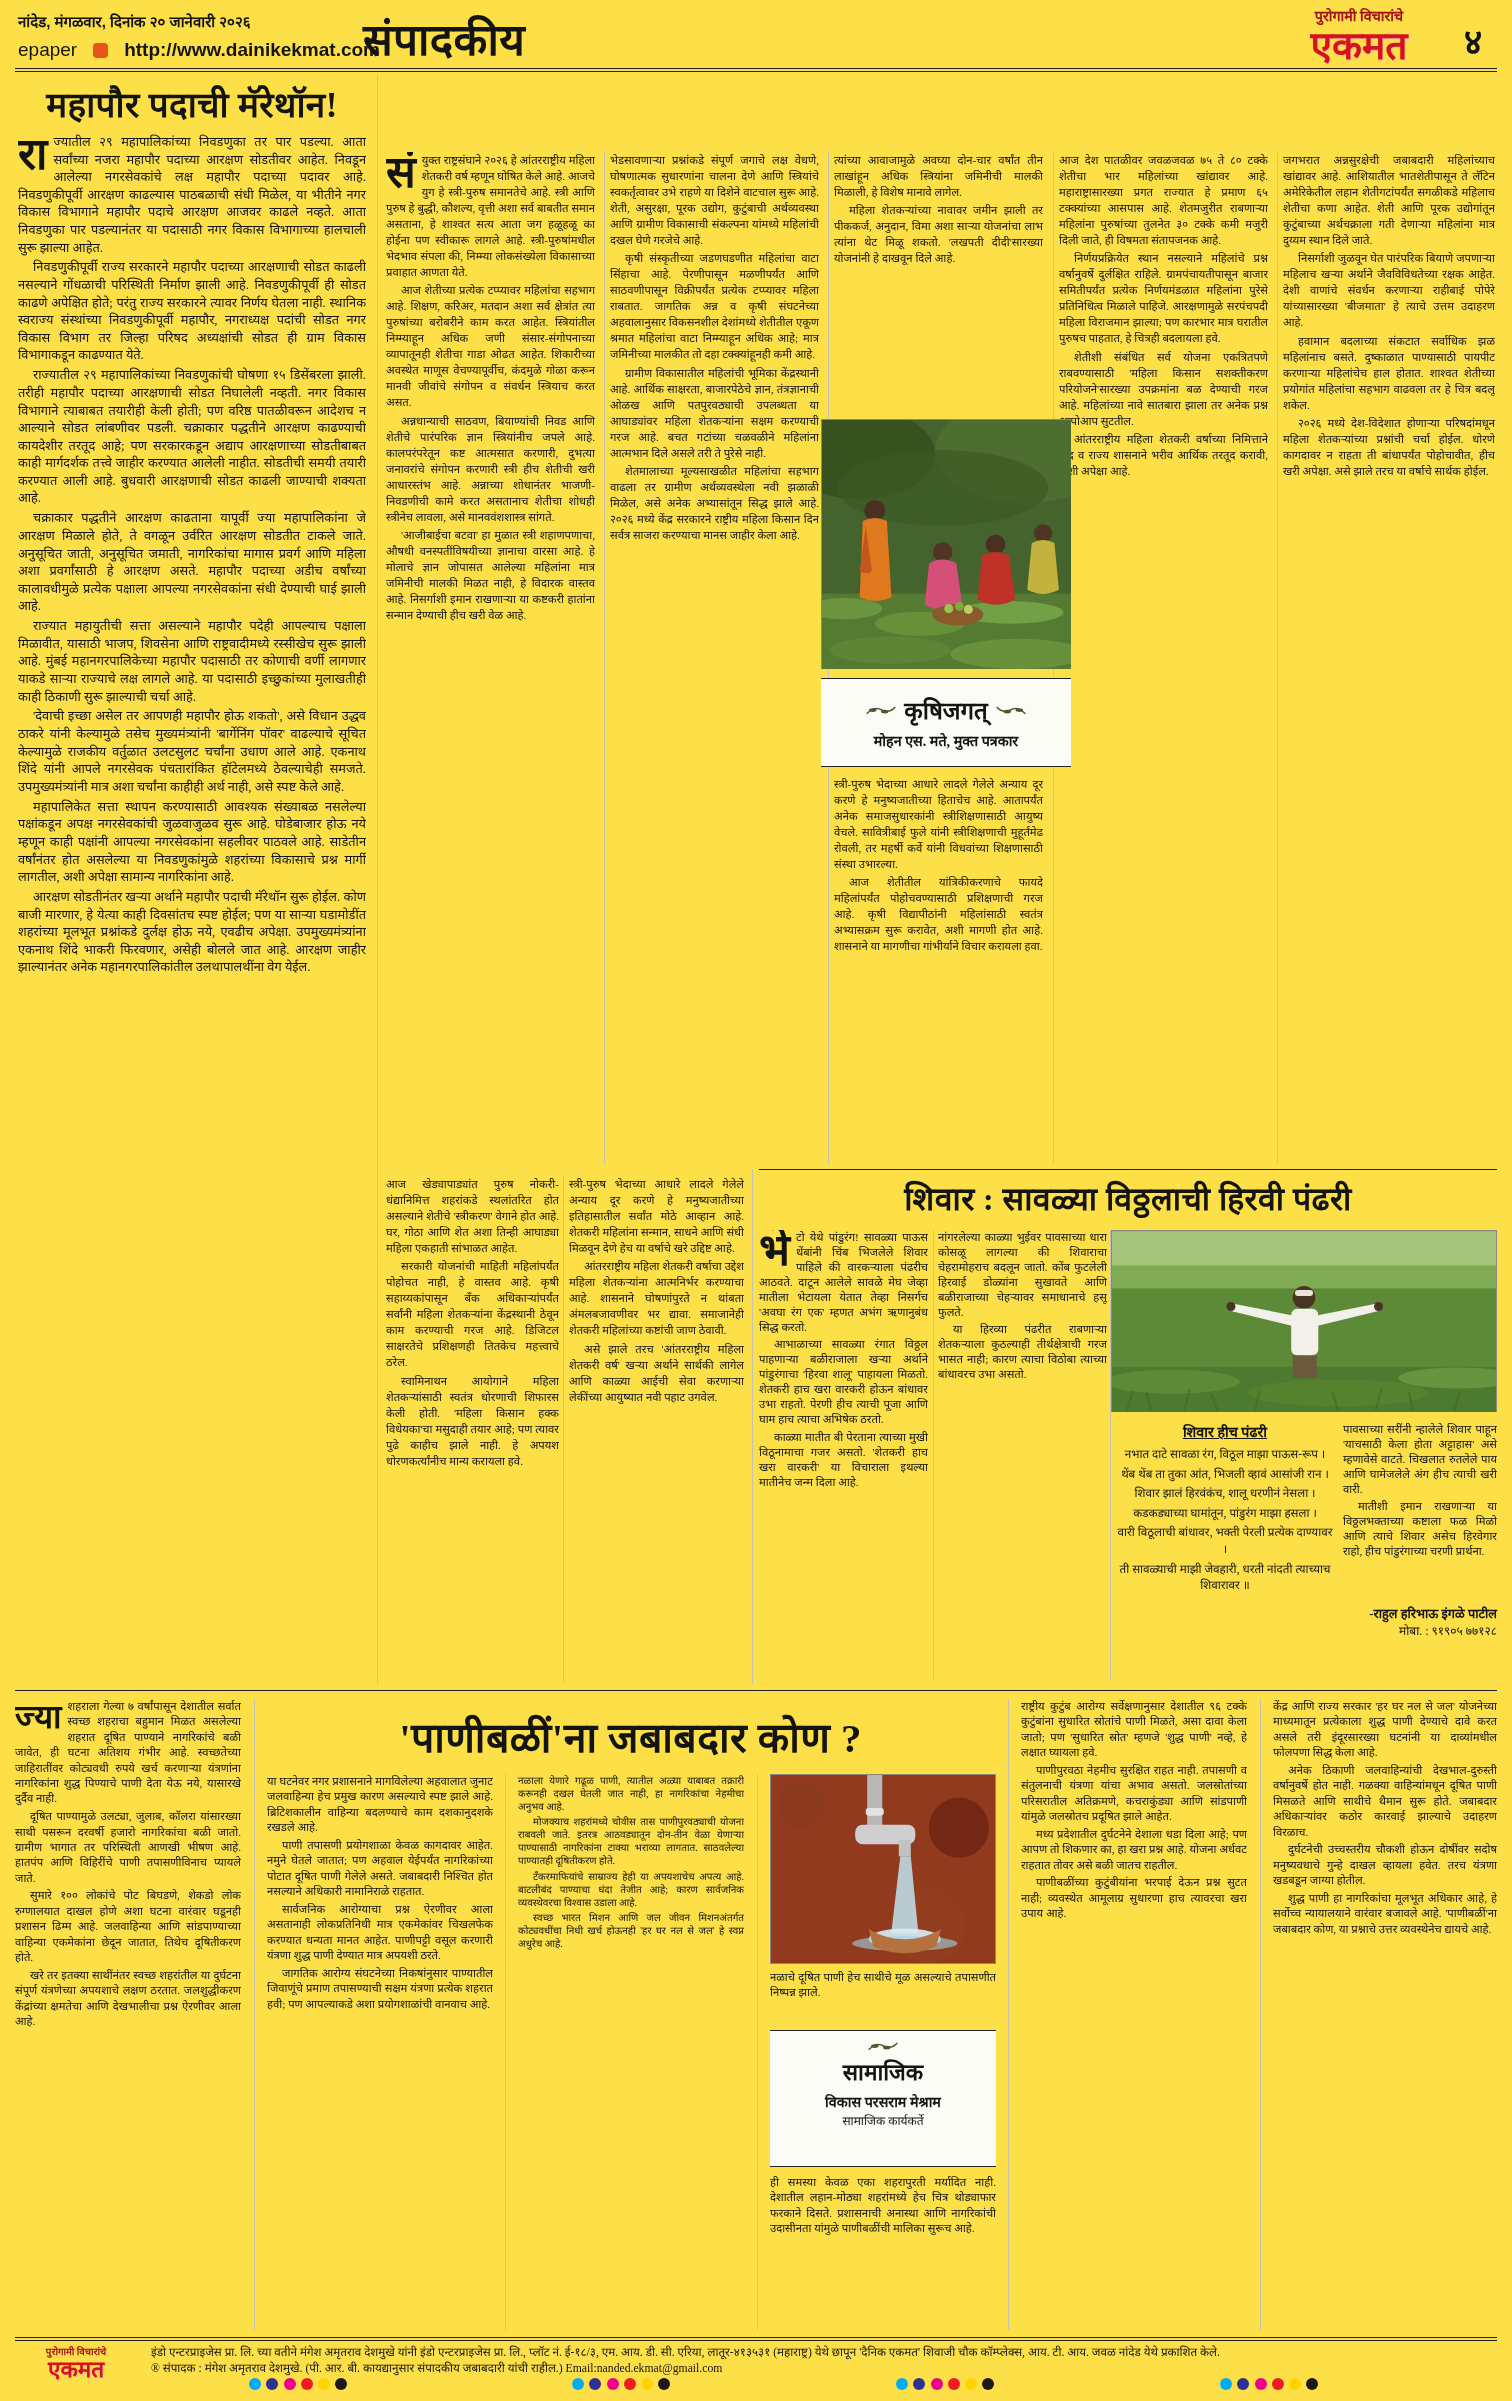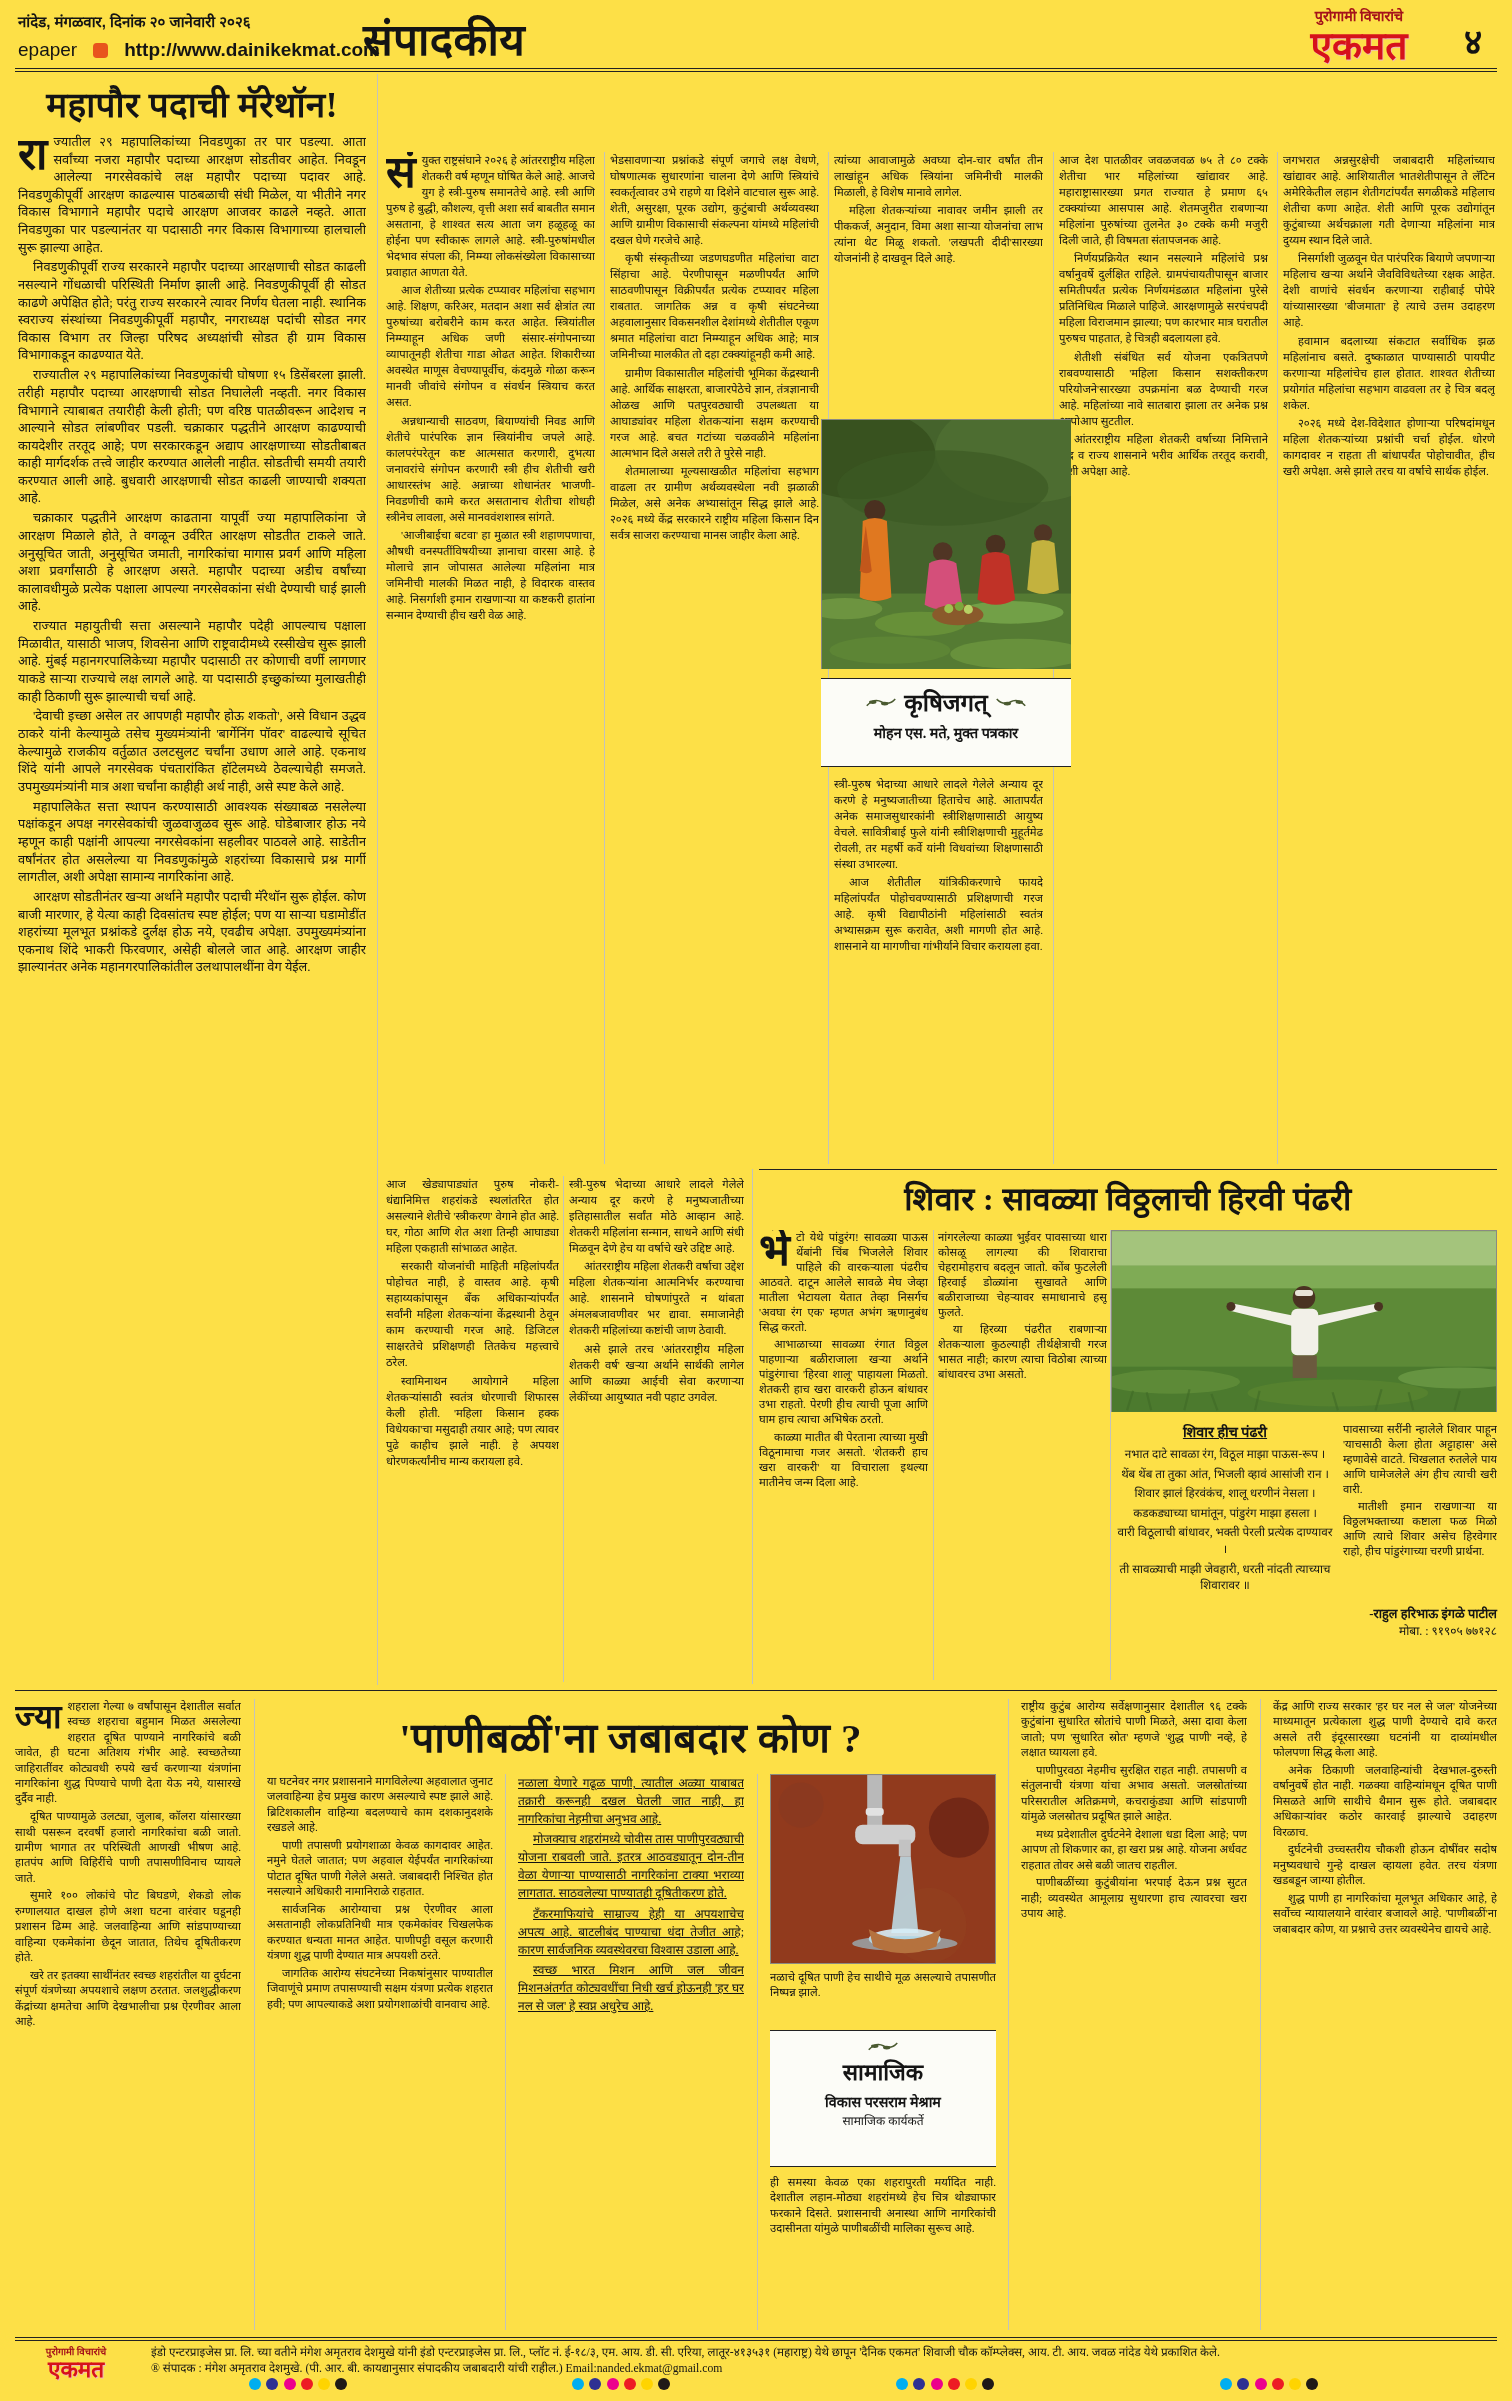--- a/index.html
+++ b/index.html
@@ -125,21 +125,21 @@
       <circle cx="293" cy="150" r="12" fill="#503524"></circle>
       <path d="M278 163 Q293 155 308 163 L314 225 Q293 236 272 225 Z" fill="#c3b23e"></path>
 
       <ellipse cx="180" cy="258" rx="34" ry="14" fill="#8a5a2b"></ellipse>
       <circle cx="168" cy="250" r="6" fill="#9fc14f"></circle>
       <circle cx="182" cy="247" r="6" fill="#7ca83c"></circle>
       <circle cx="194" cy="251" r="6" fill="#b7d264"></circle>
     </svg>
   </div>
 
-  <div class="c kicker-box" style="left:821px;top:678px;width:250px;height:89px;padding-top:6px;z-index:3;">
+  <div class="c kicker-box" style="left:821px;top:678px;width:250px;height:89px;padding-top:14px;z-index:3;">
     <div style="display:flex;align-items:center;justify-content:center;gap:7.5px;">
       <svg width="32" height="12" viewBox="0 0 42 16">
         <path d="M2 13 Q12 2 22 8 Q32 13 40 4" stroke="#4a5a30" stroke-width="2" fill="none"></path>
         <ellipse cx="10" cy="8" rx="5" ry="2.5" fill="#4a5a30"></ellipse>
         <ellipse cx="26" cy="10" rx="5" ry="2.5" fill="#4a5a30"></ellipse>
       </svg>
       <span class="ttl">कृषिजगत्</span>
       <svg width="32" height="12" viewBox="0 0 42 16">
         <path d="M40 13 Q30 2 20 8 Q10 13 2 4" stroke="#4a5a30" stroke-width="2" fill="none"></path>
         <ellipse cx="32" cy="8" rx="5" ry="2.5" fill="#4a5a30"></ellipse>
@@ -278,21 +278,21 @@
     <div class="c headline" style="left:252px;top:12px;width:727px;font-size:41px;">'पाणीबळीं'ना जबाबदार कोण ?</div>
 
     <div class="c body-text" style="left:252px;top:78px;width:226px;height:556px;font-size:11.3px;line-height:15.4px;">
         <p>या घटनेवर नगर प्रशासनाने मागविलेल्या अहवालात जुनाट जलवाहिन्या हेच प्रमुख कारण असल्याचे स्पष्ट झाले आहे. ब्रिटिशकालीन वाहिन्या बदलण्याचे काम दशकानुदशके रखडले आहे.</p>
         <p>पाणी तपासणी प्रयोगशाळा केवळ कागदावर आहेत. नमुने घेतले जातात; पण अहवाल येईपर्यंत नागरिकांच्या पोटात दूषित पाणी गेलेले असते. जबाबदारी निश्चित होत नसल्याने अधिकारी नामानिराळे राहतात.</p>
         <p>सार्वजनिक आरोग्याचा प्रश्न ऐरणीवर आला असतानाही लोकप्रतिनिधी मात्र एकमेकांवर चिखलफेक करण्यात धन्यता मानत आहेत. पाणीपट्टी वसूल करणारी यंत्रणा शुद्ध पाणी देण्यात मात्र अपयशी ठरते.</p>
         <p>जागतिक आरोग्य संघटनेच्या निकषांनुसार पाण्यातील जिवाणूंचे प्रमाण तपासण्याची सक्षम यंत्रणा प्रत्येक शहरात हवी; पण आपल्याकडे अशा प्रयोगशाळांची वानवाच आहे.</p>
       </div>
     <div class="vrule" style="left:490px;top:78px;height:556px;"></div>
 
-    <div class="c body-text" style="left:503px;top:78px;width:226px;height:556px;font-size:12px;line-height:18px;text-decoration:underline;">
+    <div class="c body-text" style="left:503px;top:78px;width:226px;height:556px;font-size:10px;line-height:13px;">
         <p>नळाला येणारे गढूळ पाणी, त्यातील अळ्या याबाबत तक्रारी करूनही दखल घेतली जात नाही, हा नागरिकांचा नेहमीचा अनुभव आहे.</p>
         <p>मोजक्याच शहरांमध्ये चोवीस तास पाणीपुरवठ्याची योजना राबवली जाते. इतरत्र आठवड्यातून दोन-तीन वेळा येणाऱ्या पाण्यासाठी नागरिकांना टाक्या भराव्या लागतात. साठवलेल्या पाण्यातही दूषितीकरण होते.</p>
         <p>टँकरमाफियांचे साम्राज्य हेही या अपयशाचेच अपत्य आहे. बाटलीबंद पाण्याचा धंदा तेजीत आहे; कारण सार्वजनिक व्यवस्थेवरचा विश्वास उडाला आहे.</p>
         <p>स्वच्छ भारत मिशन आणि जल जीवन मिशनअंतर्गत कोट्यवधींचा निधी खर्च होऊनही 'हर घर नल से जल' हे स्वप्न अधुरेच आहे.</p>
       </div>
     <div class="vrule" style="left:742px;top:78px;height:556px;"></div>
 
     <div class="c photo" style="left:755px;top:78px;width:226px;height:190px;">
       <svg width="224" height="188" viewBox="0 0 298 250">
         <rect width="298" height="250" fill="#7a2a1a"></rect>

